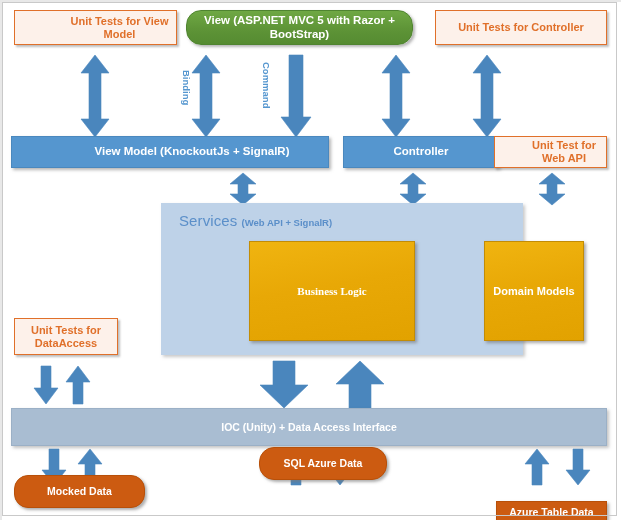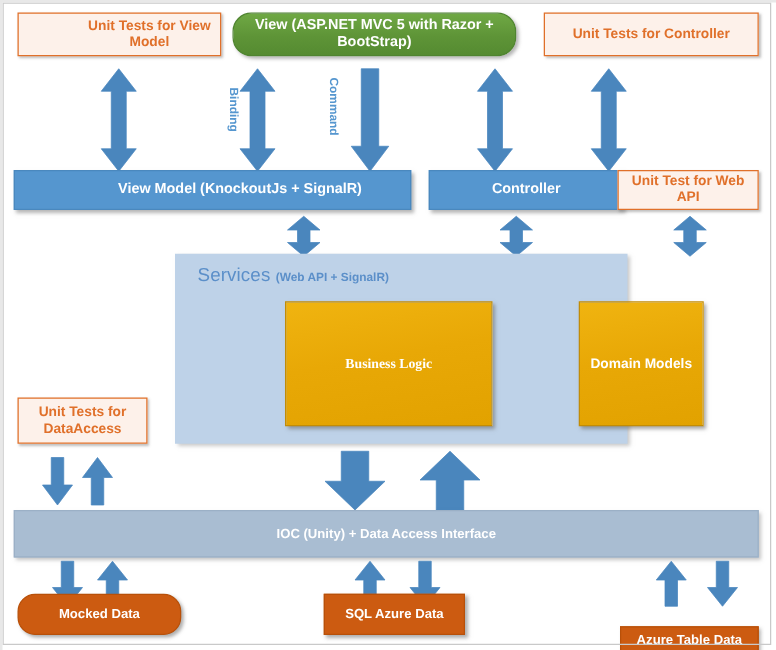--- a/index.html
+++ b/index.html
@@ -199,21 +199,21 @@
   </div>
 
   <div class="box blue-box" style="left:11px; top:136px; width:318px; height:32px;padding-left:44px;">
     <span>View Model (KnockoutJs + SignalR)</span>
   </div>
 
   <div class="box blue-box" style="left:343px; top:136px; width:156px; height:32px;">
     <span>Controller</span>
   </div>
 
-  <div class="box unit-box" style="left:494px; top:136px; width:113px; height:32px;">
+  <div class="box unit-box" style="left:494px; top:136px; width:113px; height:32px;padding-left:27px;">
     <span>Unit Test for Web API</span>
   </div>
 
   <div class="arrow" style="left:228px; top:173px;">
     <svg width="30" height="32" viewBox="0 0 30 32">
       <polygon points="15,0 28,11 20,11 20,21 28,21 15,32 2,21 10,21 10,11 2,11" fill="#4a86bd" stroke="#4a86bd" stroke-width="0.6"></polygon>
     </svg>
   </div>
 
   <div class="arrow" style="left:398px; top:173px;">
@@ -221,21 +221,21 @@
       <polygon points="15,0 28,11 20,11 20,21 28,21 15,32 2,21 10,21 10,11 2,11" fill="#4a86bd" stroke="#4a86bd" stroke-width="0.6"></polygon>
     </svg>
   </div>
 
   <div class="arrow" style="left:537px; top:173px;">
     <svg width="30" height="32" viewBox="0 0 30 32">
       <polygon points="15,0 28,11 20,11 20,21 28,21 15,32 2,21 10,21 10,11 2,11" fill="#4a86bd" stroke="#4a86bd" stroke-width="0.6"></polygon>
     </svg>
   </div>
 
-  <div class="services-panel" style="left:140px; top:203px; width:362px; height:152px;">
+  <div class="services-panel" style="left:161px; top:203px; width:362px; height:152px;">
     <div class="services-title">
       <span class="big">Services</span><span class="big">&nbsp;</span><span class="small">(Web API  +  SignalR)</span>
     </div>
 
     <div class="box gold-box" style="left:88px; top:38px; width:166px; height:100px;font-family:Liberation Serif, serif;">
       <span>Business Logic</span>
     </div>
 
     <div class="box gold-box" style="left:323px; top:38px; width:100px; height:100px;">
       <span>Domain Models</span>
@@ -303,21 +303,21 @@
   <div class="arrow" style="left:565px; top:449px;">
     <svg width="26" height="36" viewBox="0 0 26 36">
       <polygon points="8,0 18,0 18,21 25,21 13,36 1,21 8,21" fill="#4a86bd" stroke="#4a86bd" stroke-width="0.6"></polygon>
     </svg>
   </div>
 
   <div class="box data-box" style="left:14px; top:475px; width:131px; height:33px;border-radius:14px;">
     <span>Mocked Data</span>
   </div>
 
-  <div class="box data-box" style="left:259px; top:475px; width:113px; height:33px;">
+  <div class="box data-box" style="left:259px; top:447px; width:128px; height:33px;border-radius:15px;">
     <span>SQL Azure Data</span>
   </div>
 
   <div class="box data-box" style="left:496px; top:475px; width:111px; height:22px;margin-top:26px;">
     <span>Azure Table Data</span>
   </div>
 
   <div id="frame"></div>
   <div id="frame-inner"></div>
 </div>

